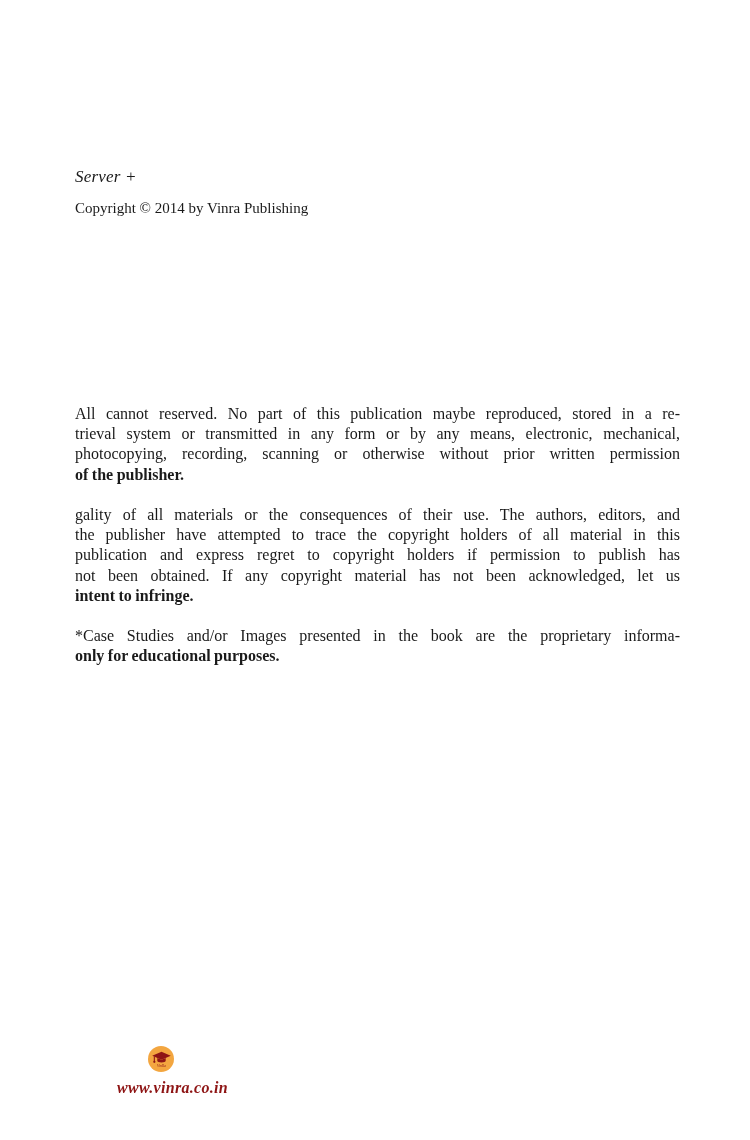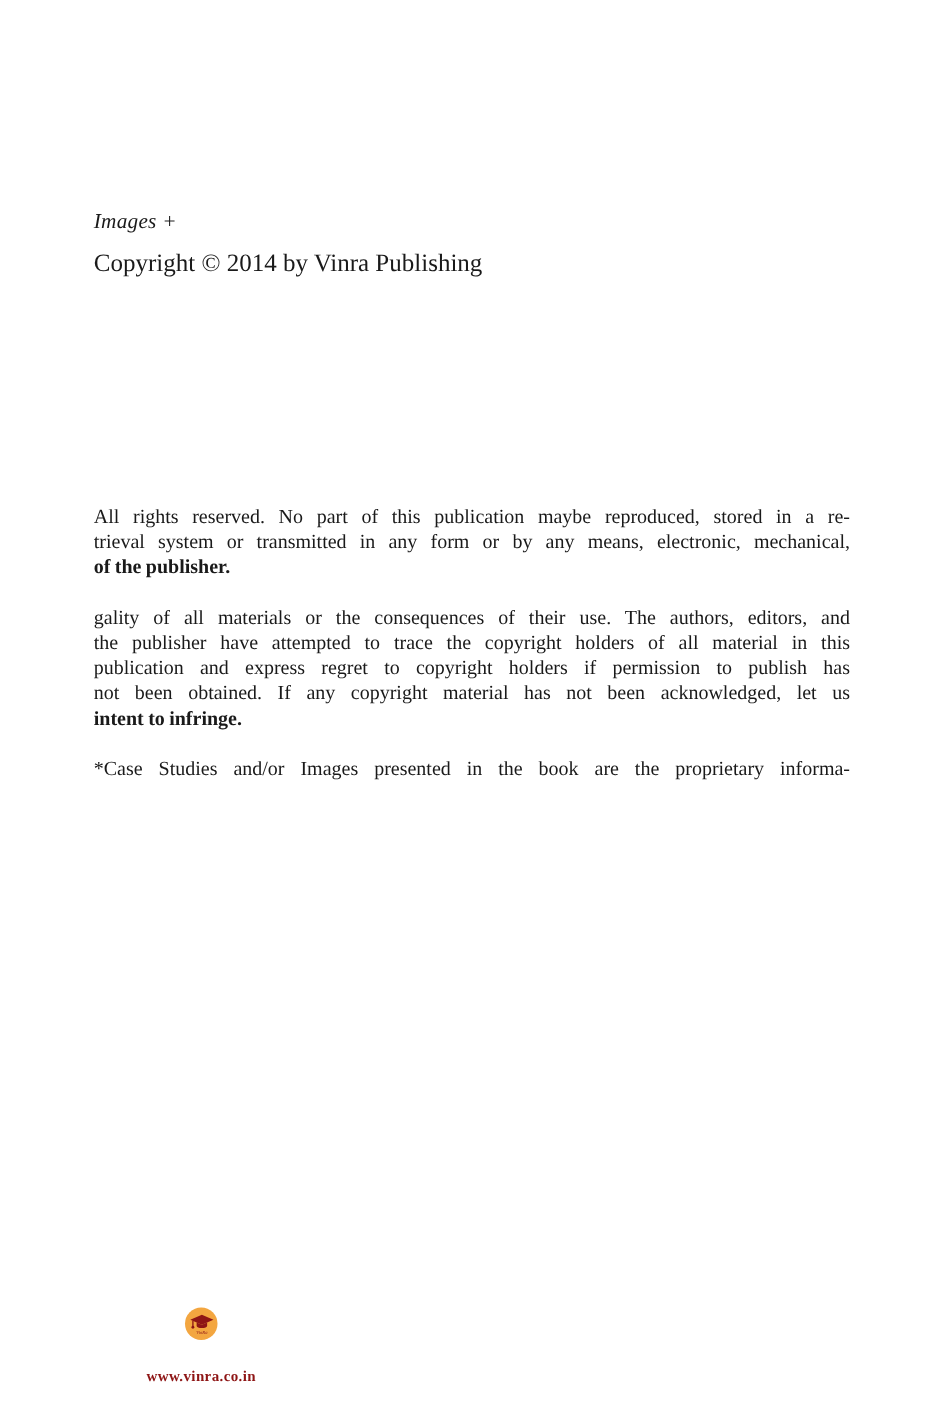--- a/index.html
+++ b/index.html
@@ -21,21 +21,21 @@
     left: 75px;
     top: 167px;
     font-size: 17px;
     font-style: italic;
     letter-spacing: 0.2px;
   }
   .copyright-line {
     position: absolute;
     left: 75px;
     top: 200px;
-    font-size: 20px;
+    font-size: 15px;
   }
   .body-text {
     position: absolute;
     left: 75px;
     top: 404px;
     width: 605px;
     font-size: 16px;
     line-height: 20.2px;
     word-spacing: -0.5px;
   }
@@ -67,54 +67,57 @@
     width: 26px;
     height: 26px;
     border-radius: 50%;
     margin: 0 auto;
     display: flex;
     align-items: center;
     justify-content: center;
   }
   .logo-circle svg { display: block; }
   .website {
-    margin-top: 22px;
-    font-size: 12px;
+    margin-top: 7px;
+    font-size: 16px;
     font-weight: bold;
+    font-style: italic;
     letter-spacing: 0.3px;
     white-space: nowrap;
   }
 </style>
 </head>
 <body>
 
 <div class="page">
 
-  <div class="book-title">Images +</div>
+  <div class="book-title">Server +</div>
 
   <div class="copyright-line">Copyright © 2014 by Vinra Publishing</div>
 
   <div class="body-text">
 
     <p class="para">
-      <span class="line">All rights reserved. No part of this publication maybe reproduced, stored in a re-</span>
+      <span class="line">All cannot reserved. No part of this publication maybe reproduced, stored in a re-</span>
       <span class="line">trieval system or transmitted in any form or by any means, electronic, mechanical,</span>
+      <span class="line">photocopying, recording, scanning or otherwise without prior written permission</span>
       <span class="line last">of the publisher.</span>
     </p>
 
     <p class="para">
       <span class="line">gality of all materials or the consequences of their use. The authors, editors, and</span>
       <span class="line">the publisher have attempted to trace the copyright holders of all material in this</span>
       <span class="line">publication and express regret to copyright holders if permission to publish has</span>
       <span class="line">not been obtained. If any copyright material has not been acknowledged, let us</span>
       <span class="line last">intent to infringe.</span>
     </p>
 
     <p class="para">
       <span class="line">*Case Studies and/or Images presented in the book are the proprietary informa-</span>
+      <span class="line last">only for educational purposes.</span>
     </p>
 
   </div>
 
   <div class="footer">
     <div class="logo-circle" style="background:#F3A640;">
       <span>
         <svg width="21" height="21" viewBox="0 0 24 24" aria-hidden="true">
           <g fill="#8E1515">
             <polygon points="12,3.2 22.6,7.8 12,12.4 1.4,7.8"></polygon>

